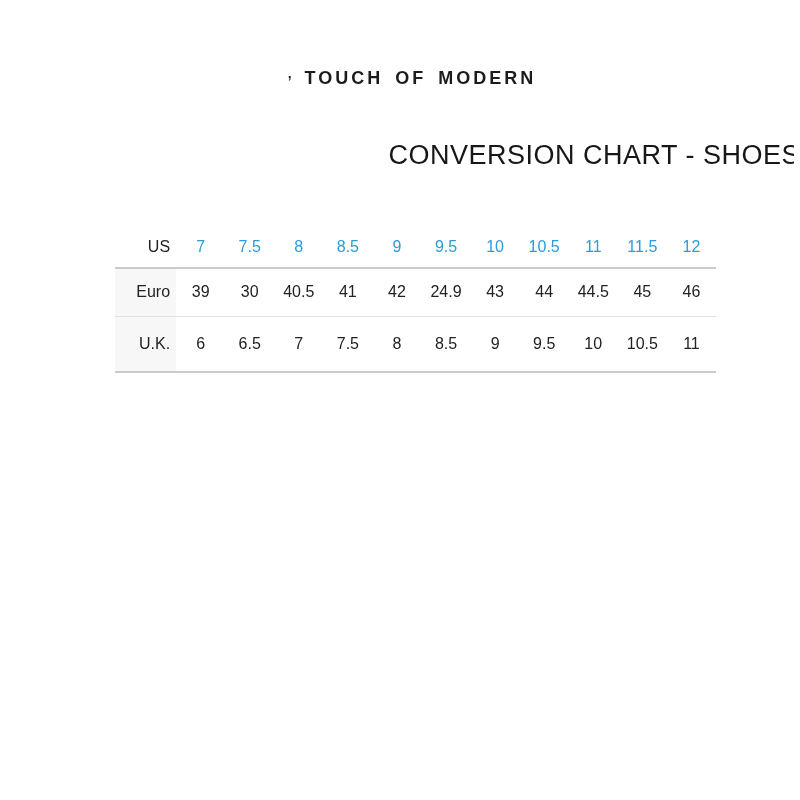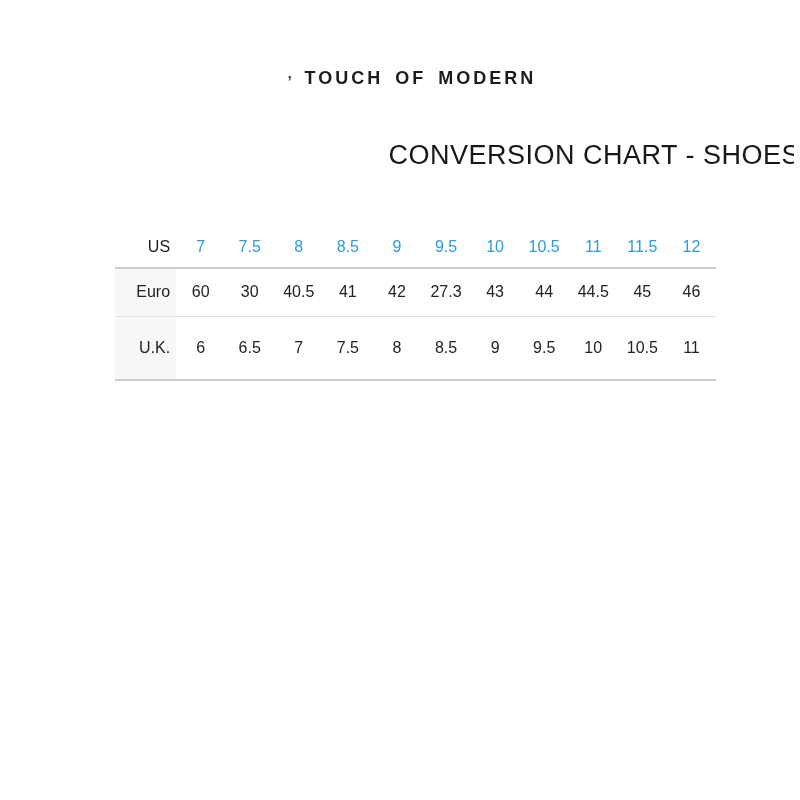--- a/index.html
+++ b/index.html
@@ -70,21 +70,21 @@
     width: 61px;
     text-align: right;
     padding-left: 13px;
   }
   .value-cell {
     width: 49px;
     text-align: center;
   }
   tr.row-us { height: 41px; border-bottom: 2px solid var(--divider-strong); }
   tr.row-euro { height: 48px; border-bottom: 1px solid var(--divider-light); }
-  tr.row-uk { height: 64px; border-bottom: 2px solid var(--divider-strong); }
+  tr.row-uk { height: 56px; border-bottom: 2px solid var(--divider-strong); }
   tr.row-us .value-cell { color: var(--accent-blue); font-weight: 400; }
   tr.row-euro .label-cell,
   tr.row-uk .label-cell { background: var(--label-cell-bg); }
 </style>
 </head>
 <body>
 
 <div class="page">
 
   <div class="logo"><span class="tick">’</span><span>TOUCH OF MODERN</span></div>
@@ -103,26 +103,26 @@
           <td class="value-cell">9</td>
           <td class="value-cell">9.5</td>
           <td class="value-cell">10</td>
           <td class="value-cell">10.5</td>
           <td class="value-cell">11</td>
           <td class="value-cell">11.5</td>
           <td class="value-cell">12</td>
         </tr>
         <tr class="row-euro">
           <td class="label-cell">Euro</td>
-          <td class="value-cell">60</td>
+          <td class="value-cell">39</td>
           <td class="value-cell">30</td>
           <td class="value-cell">40.5</td>
           <td class="value-cell">41</td>
           <td class="value-cell">42</td>
-          <td class="value-cell">27.3</td>
+          <td class="value-cell">24.9</td>
           <td class="value-cell">43</td>
           <td class="value-cell">44</td>
           <td class="value-cell">44.5</td>
           <td class="value-cell">45</td>
           <td class="value-cell">46</td>
         </tr>
         <tr class="row-uk">
           <td class="label-cell">U.K.</td>
           <td class="value-cell">6</td>
           <td class="value-cell">6.5</td>

